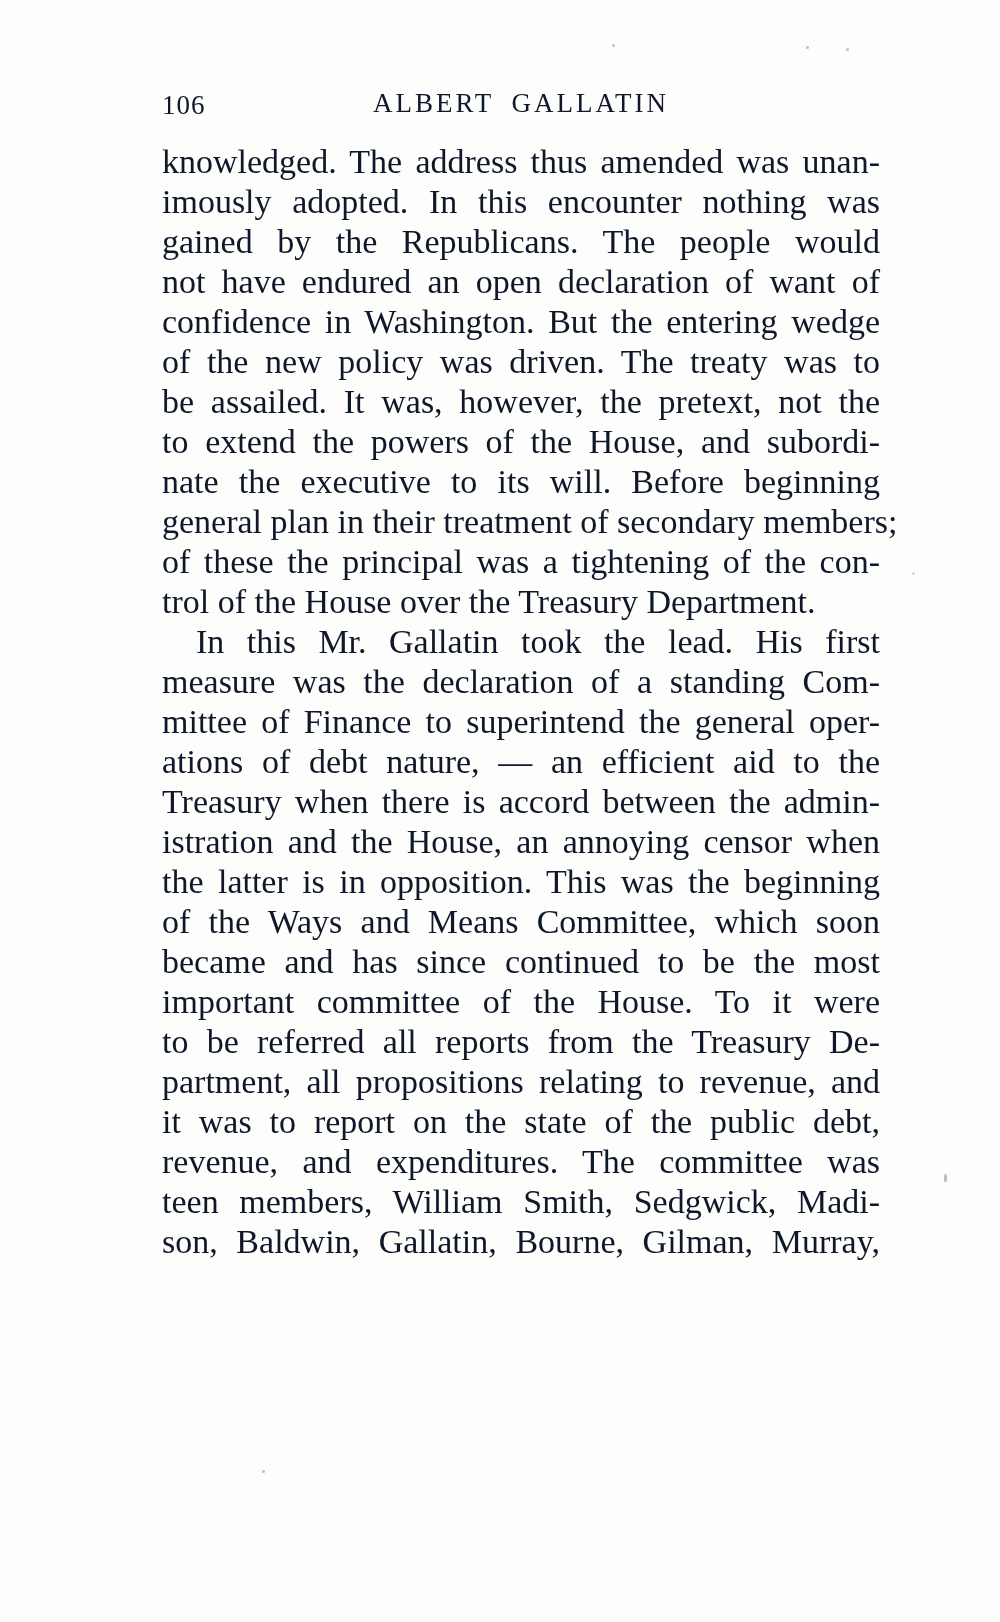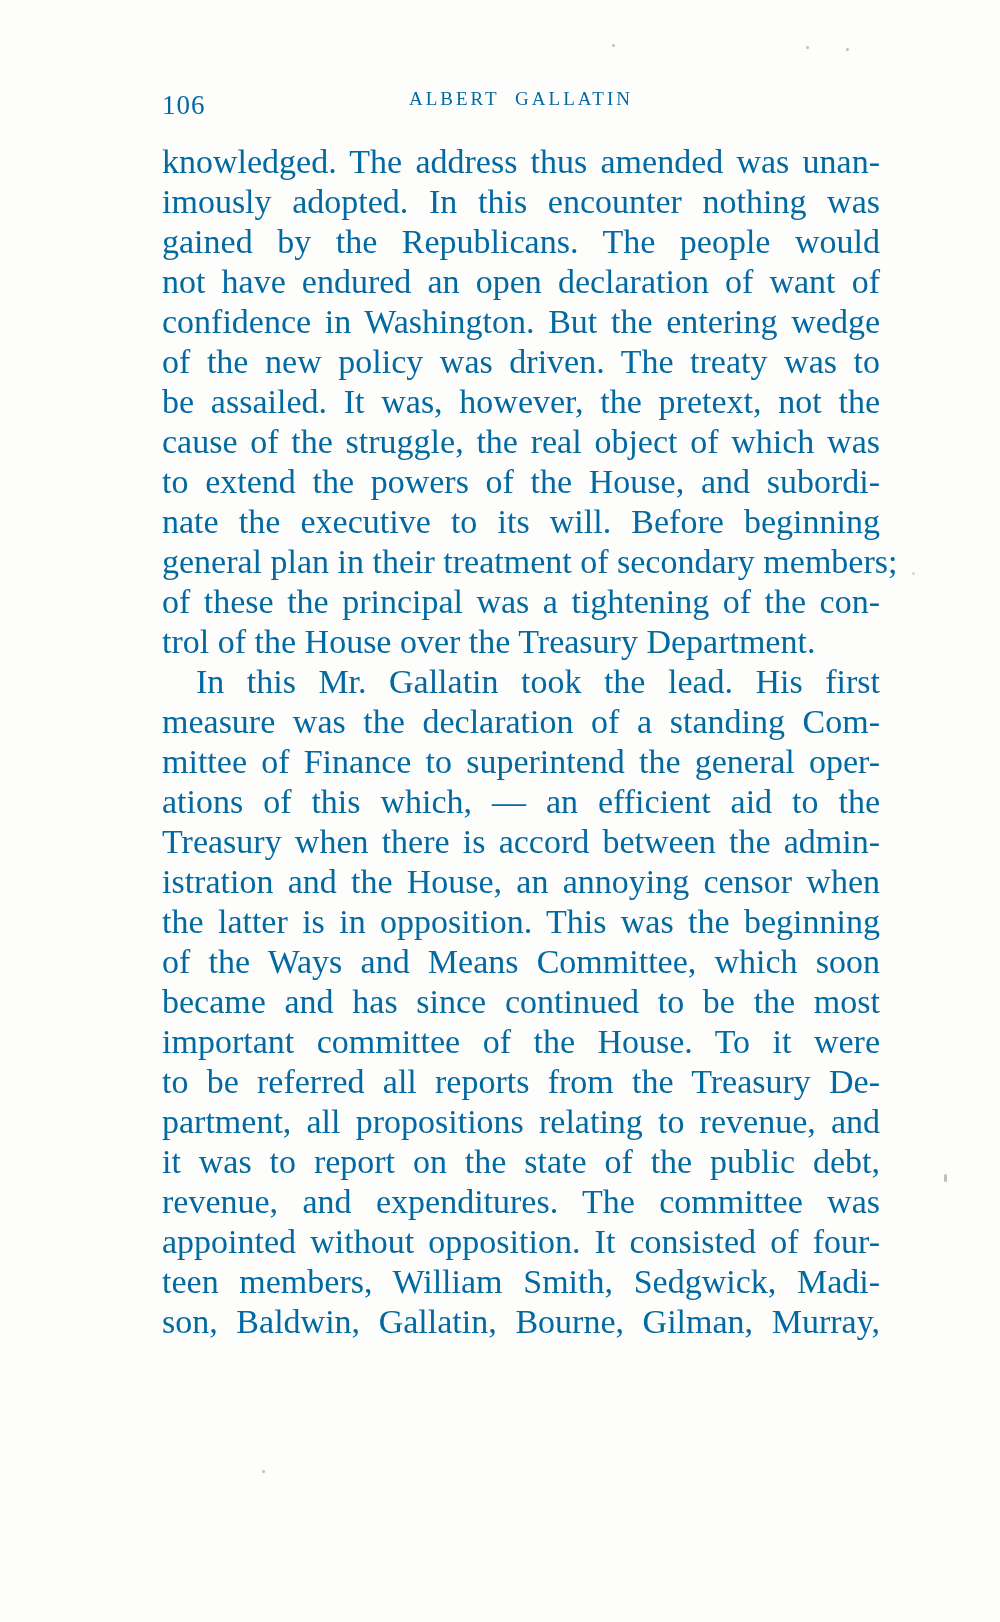--- a/index.html
+++ b/index.html
@@ -7,21 +7,21 @@
     padding: 0;
     background: #e9e9e7;
   }
   .page {
     position: relative;
     width: 1000px;
     height: 1622px;
     background: #fdfdfc;
     overflow: hidden;
     font-family: "Liberation Serif", "DejaVu Serif", serif;
-    color: #0369a1;
+    color: #0f172a;
   }
   .content {
     position: absolute;
     left: 162px;
     top: 88px;
     width: 718px;
   }
   .header-row {
     position: relative;
     height: 34px;
@@ -29,21 +29,21 @@
     text-align: center;
   }
   .pagenum {
     position: absolute;
     left: 0;
     top: 2px;
     font-size: 27px;
     letter-spacing: 1px;
   }
   .running-title {
-    font-size: 19px;
+    font-size: 27px;
     letter-spacing: 3px;
     word-spacing: 8px;
   }
   .body-text {
     font-size: 34px;
   }
   .line {
     line-height: 40px;
     height: 40px;
     white-space: nowrap;
@@ -92,40 +92,38 @@
 
     <div class="body-text">
 
       <div class="line">knowledged. The address thus amended was unan-</div>
       <div class="line">imously adopted. In this encounter nothing was</div>
       <div class="line">gained by the Republicans. The people would</div>
       <div class="line">not have endured an open declaration of want of</div>
       <div class="line">confidence in Washington. But the entering wedge</div>
       <div class="line">of the new policy was driven. The treaty was to</div>
       <div class="line">be assailed. It was, however, the pretext, not the</div>
-      <div class="line">cause of the struggle, the real object of which was</div>
       <div class="line">to extend the powers of the House, and subordi-</div>
       <div class="line">nate the executive to its will. Before beginning</div>
       <div class="line">general plan in their treatment of secondary members;</div>
       <div class="line">of these the principal was a tightening of the con-</div>
       <div class="line noJust">trol of the House over the Treasury Department.</div>
 
       <div class="line indent">In this Mr. Gallatin took the lead. His first</div>
       <div class="line">measure was the declaration of a standing Com-</div>
       <div class="line">mittee of Finance to superintend the general oper-</div>
-      <div class="line">ations of this which, — an efficient aid to the</div>
+      <div class="line">ations of debt nature, — an efficient aid to the</div>
       <div class="line">Treasury when there is accord between the admin-</div>
       <div class="line">istration and the House, an annoying censor when</div>
       <div class="line">the latter is in opposition. This was the beginning</div>
       <div class="line">of the Ways and Means Committee, which soon</div>
       <div class="line">became and has since continued to be the most</div>
       <div class="line">important committee of the House. To it were</div>
       <div class="line">to be referred all reports from the Treasury De-</div>
       <div class="line">partment, all propositions relating to revenue, and</div>
       <div class="line">it was to report on the state of the public debt,</div>
       <div class="line">revenue, and expenditures. The committee was</div>
-      <div class="line">appointed without opposition. It consisted of four-</div>
       <div class="line">teen members, William Smith, Sedgwick, Madi-</div>
       <div class="line">son, Baldwin, Gallatin, Bourne, Gilman, Murray,</div>
 
     </div>
   </div>
 </div>
 
 </body></html>

